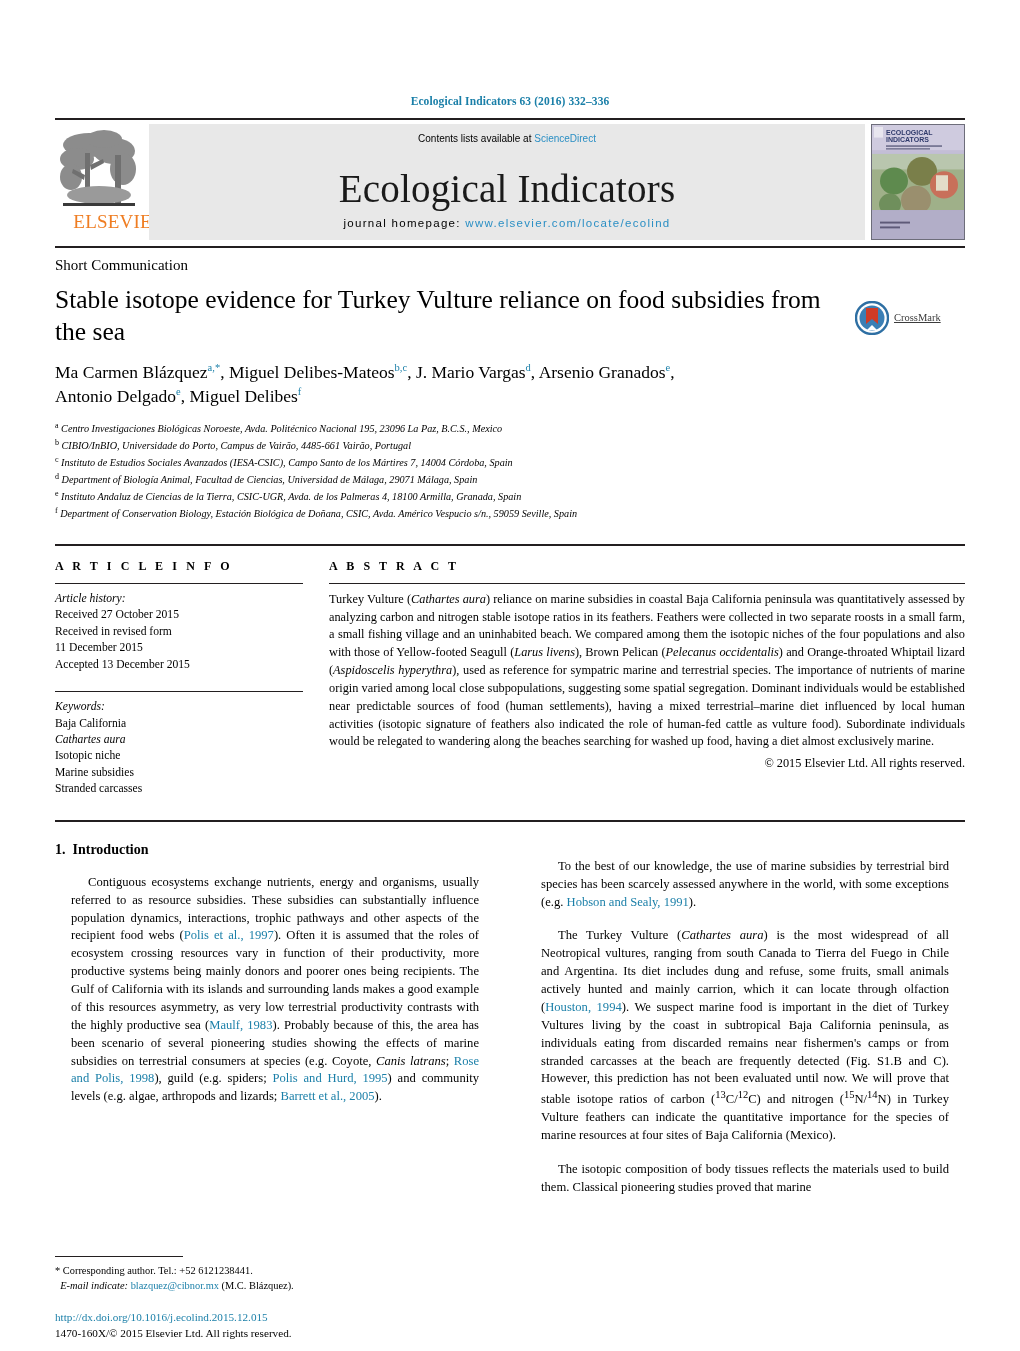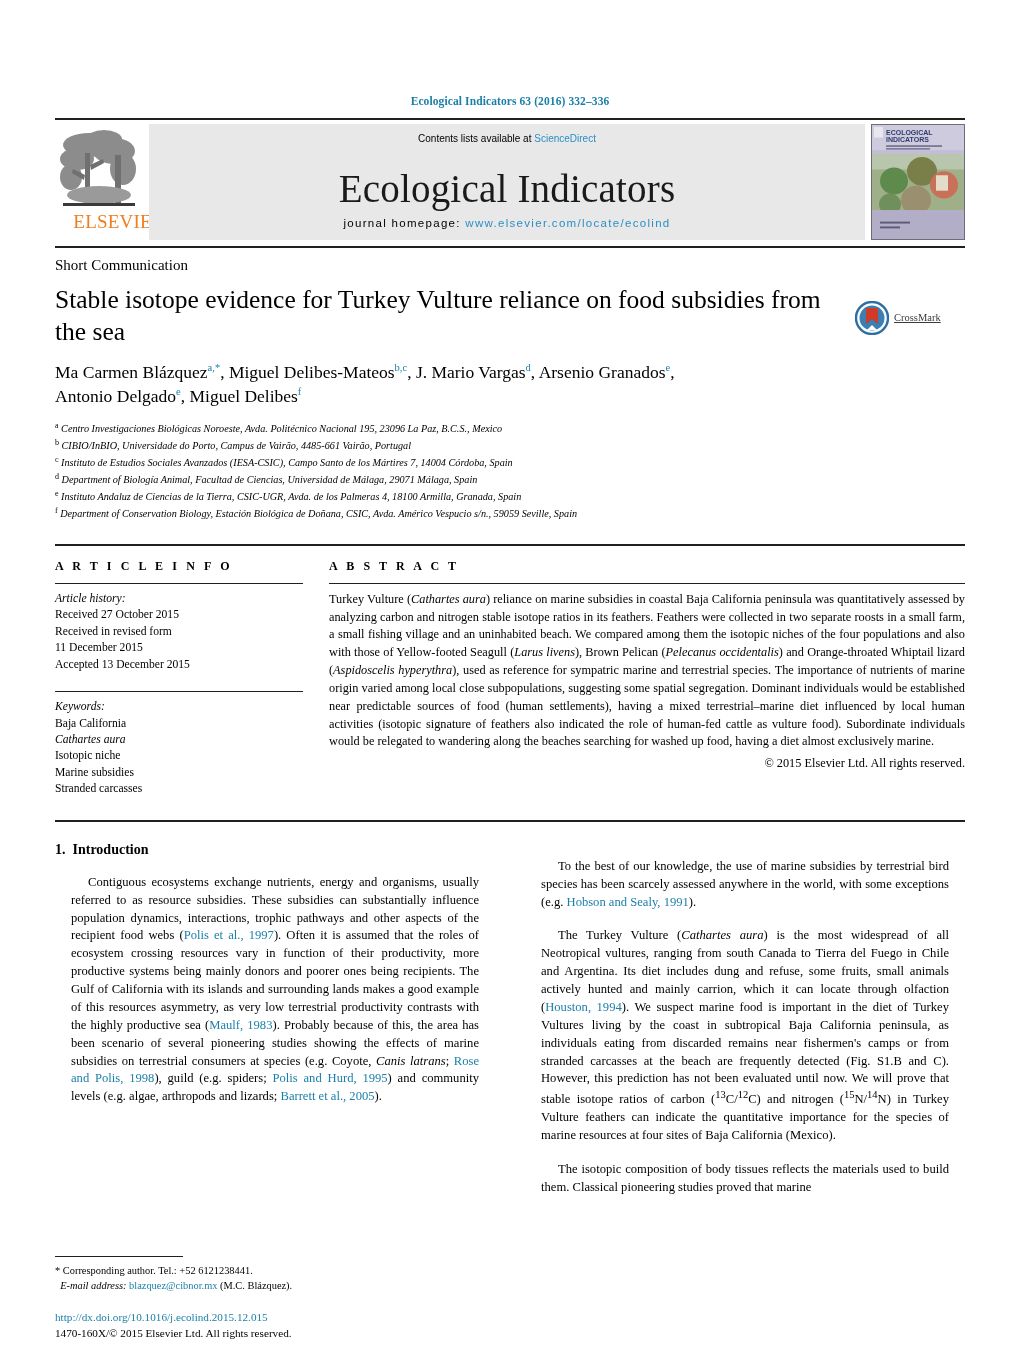--- a/index.html
+++ b/index.html
@@ -382,21 +382,21 @@
       <h2 class="sec-heading">
         <span class="num">1.</span><span>Introduction</span>
       </h2>
       <p class="body">Contiguous ecosystems exchange nutrients, energy and organisms, usually referred to as resource subsidies. These subsidies can substantially influence population dynamics, interactions, trophic pathways and other aspects of the recipient food webs (<span class="cite">Polis et al., 1997</span>). Often it is assumed that the roles of ecosystem crossing resources vary in function of their productivity, more productive systems being mainly donors and poorer ones being recipients. The Gulf of California with its islands and surrounding lands makes a good example of this resources asymmetry, as very low terrestrial productivity contrasts with the highly productive sea (<span class="cite">Maulf, 1983</span>). Probably because of this, the area has been scenario of several pioneering studies showing the effects of marine subsidies on terrestrial consumers at species (e.g. Coyote, <i>Canis latrans</i>; <span class="cite">Rose and Polis, 1998</span>), guild (e.g. spiders; <span class="cite">Polis and Hurd, 1995</span>) and community levels (e.g. algae, arthropods and lizards; <span class="cite">Barrett et al., 2005</span>).</p>
 
       <div class="footnote-area">
         <div class="footnote-rule"></div>
         <div class="footnote">
           <span>*</span>
           <span>Corresponding author. Tel.: +52 6121238441.</span><br>
-          &nbsp;&nbsp;<span class="it">E-mail address:</span>
+          &nbsp;&nbsp;<span class="it">E-mail indicate:</span>
           <span class="cite">blazquez@cibnor.mx</span>
           <span>(M.C. Blázquez).</span>
         </div>
         <div class="imprint">
           <div class="doi">http://dx.doi.org/10.1016/j.ecolind.2015.12.015</div>
           <div>1470-160X/© 2015 Elsevier Ltd. All rights reserved.</div>
         </div>
       </div>
     </div>
 

